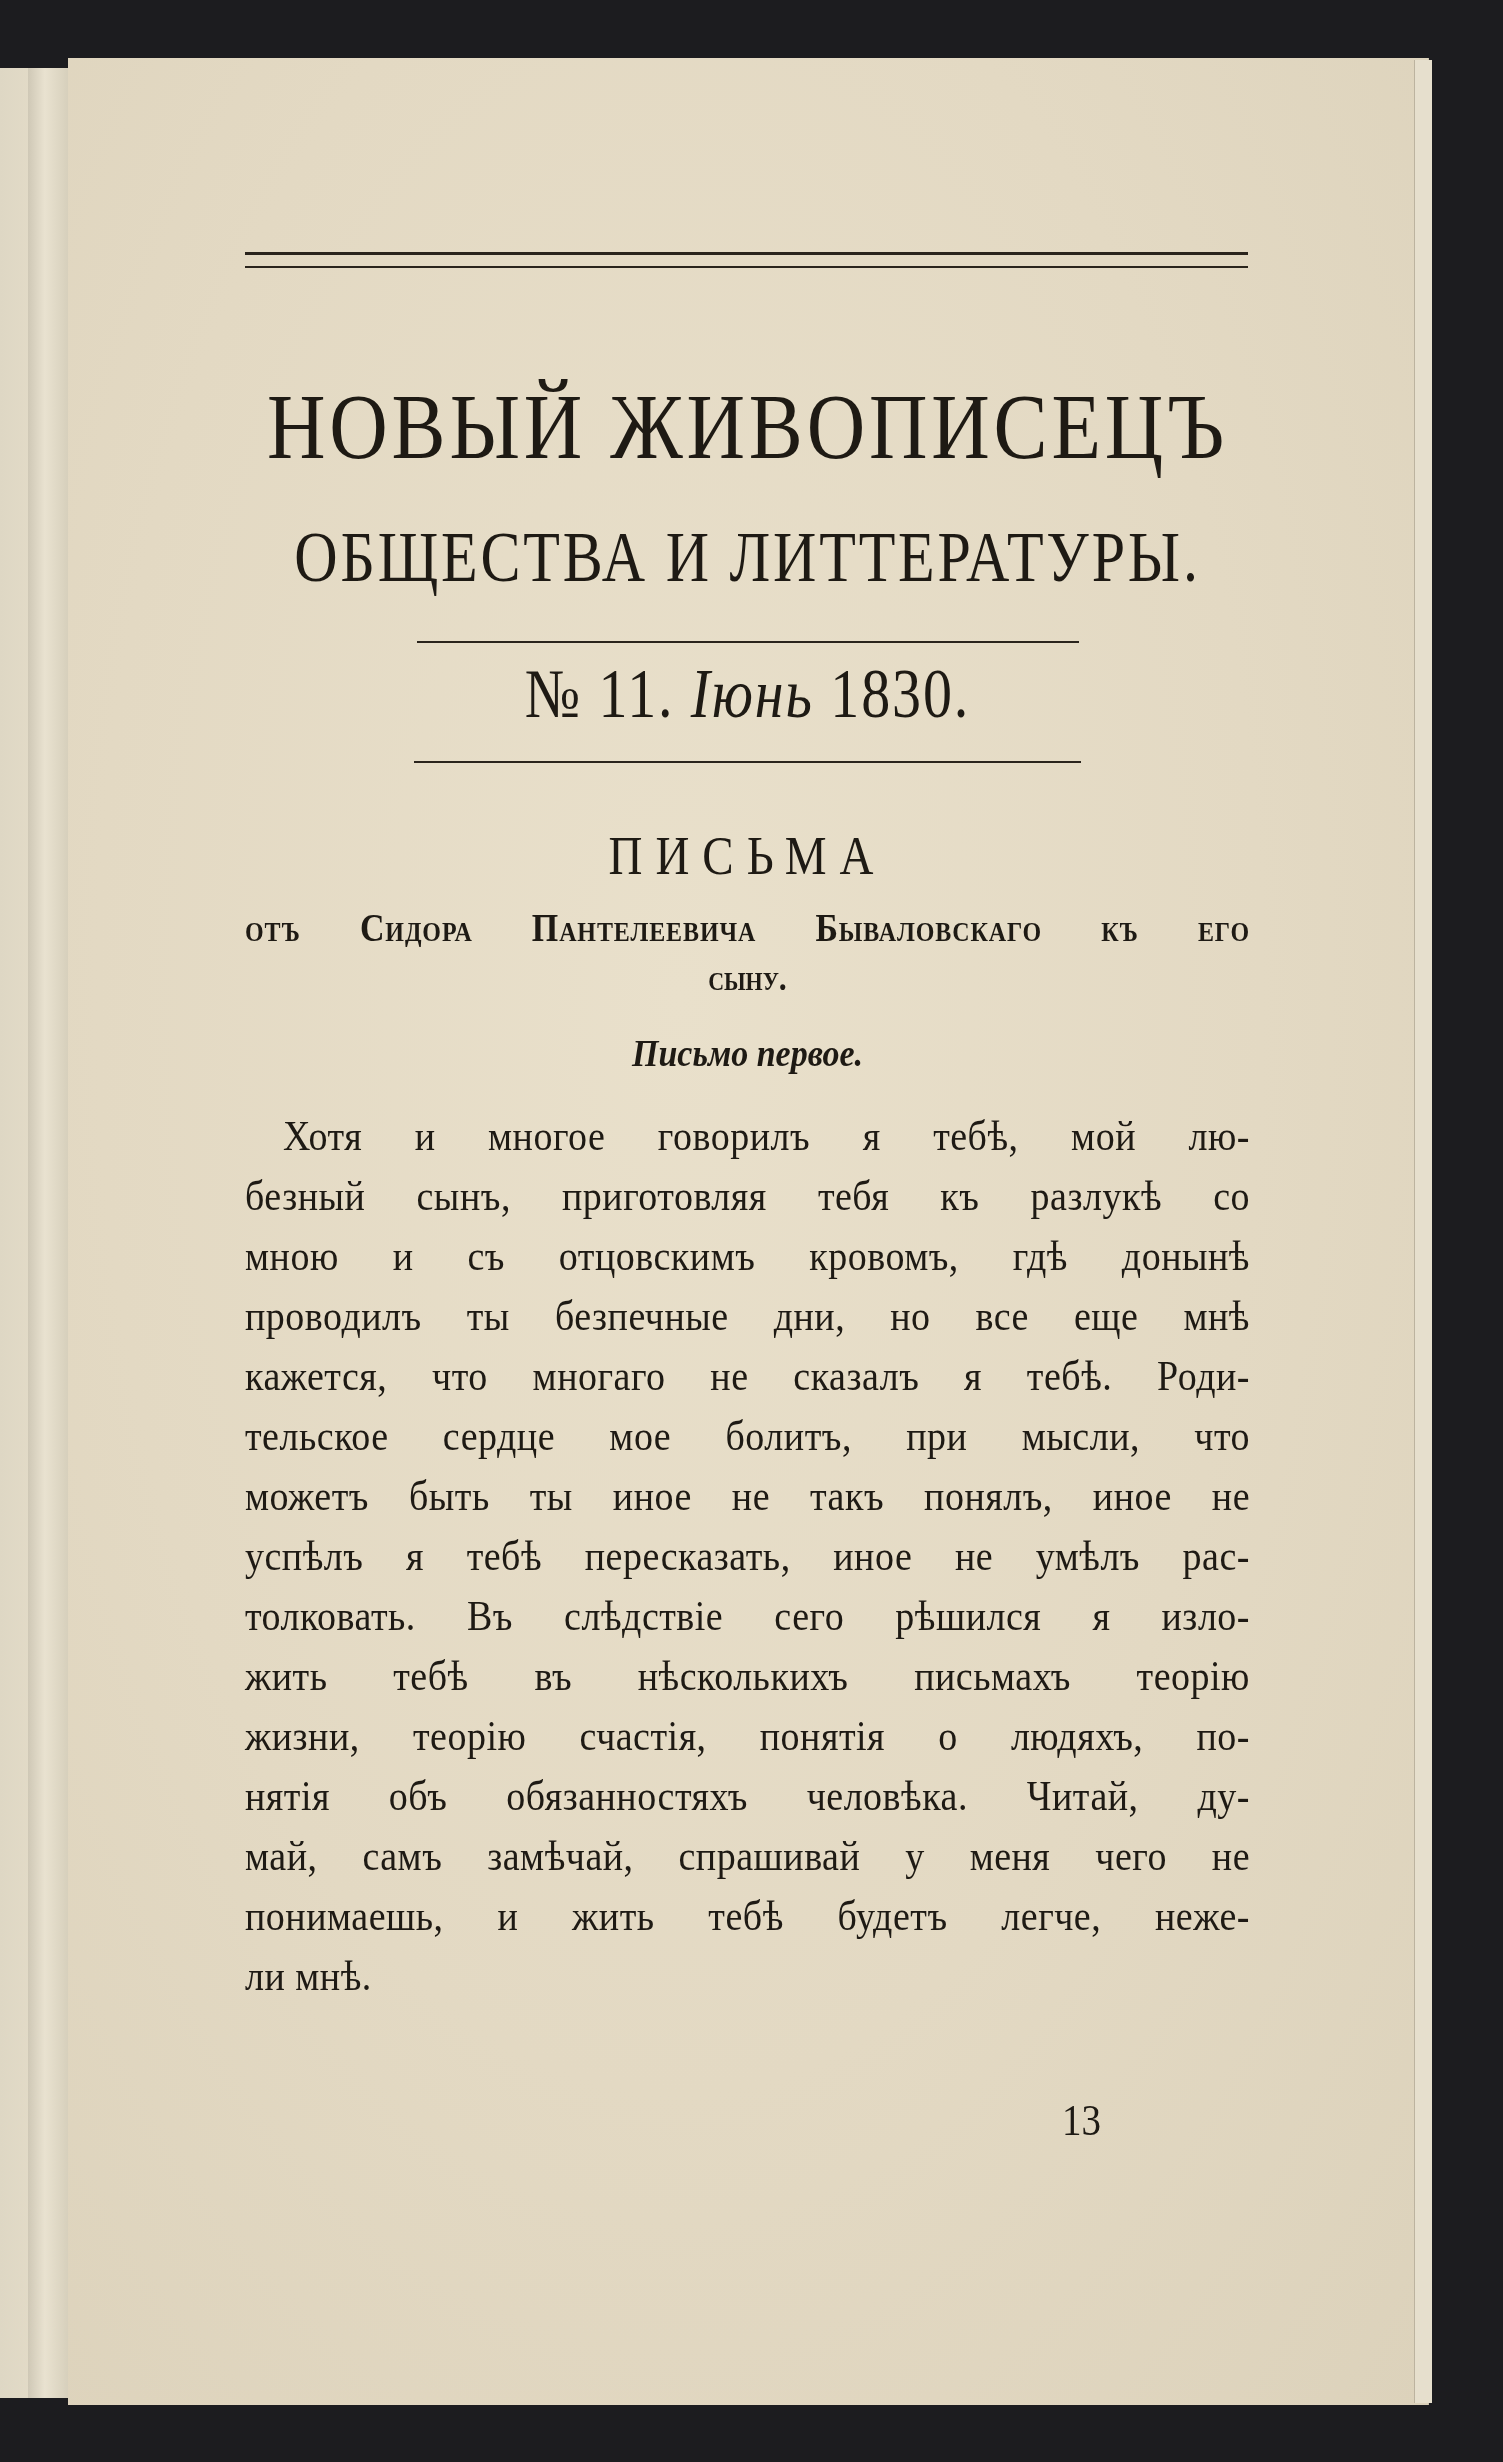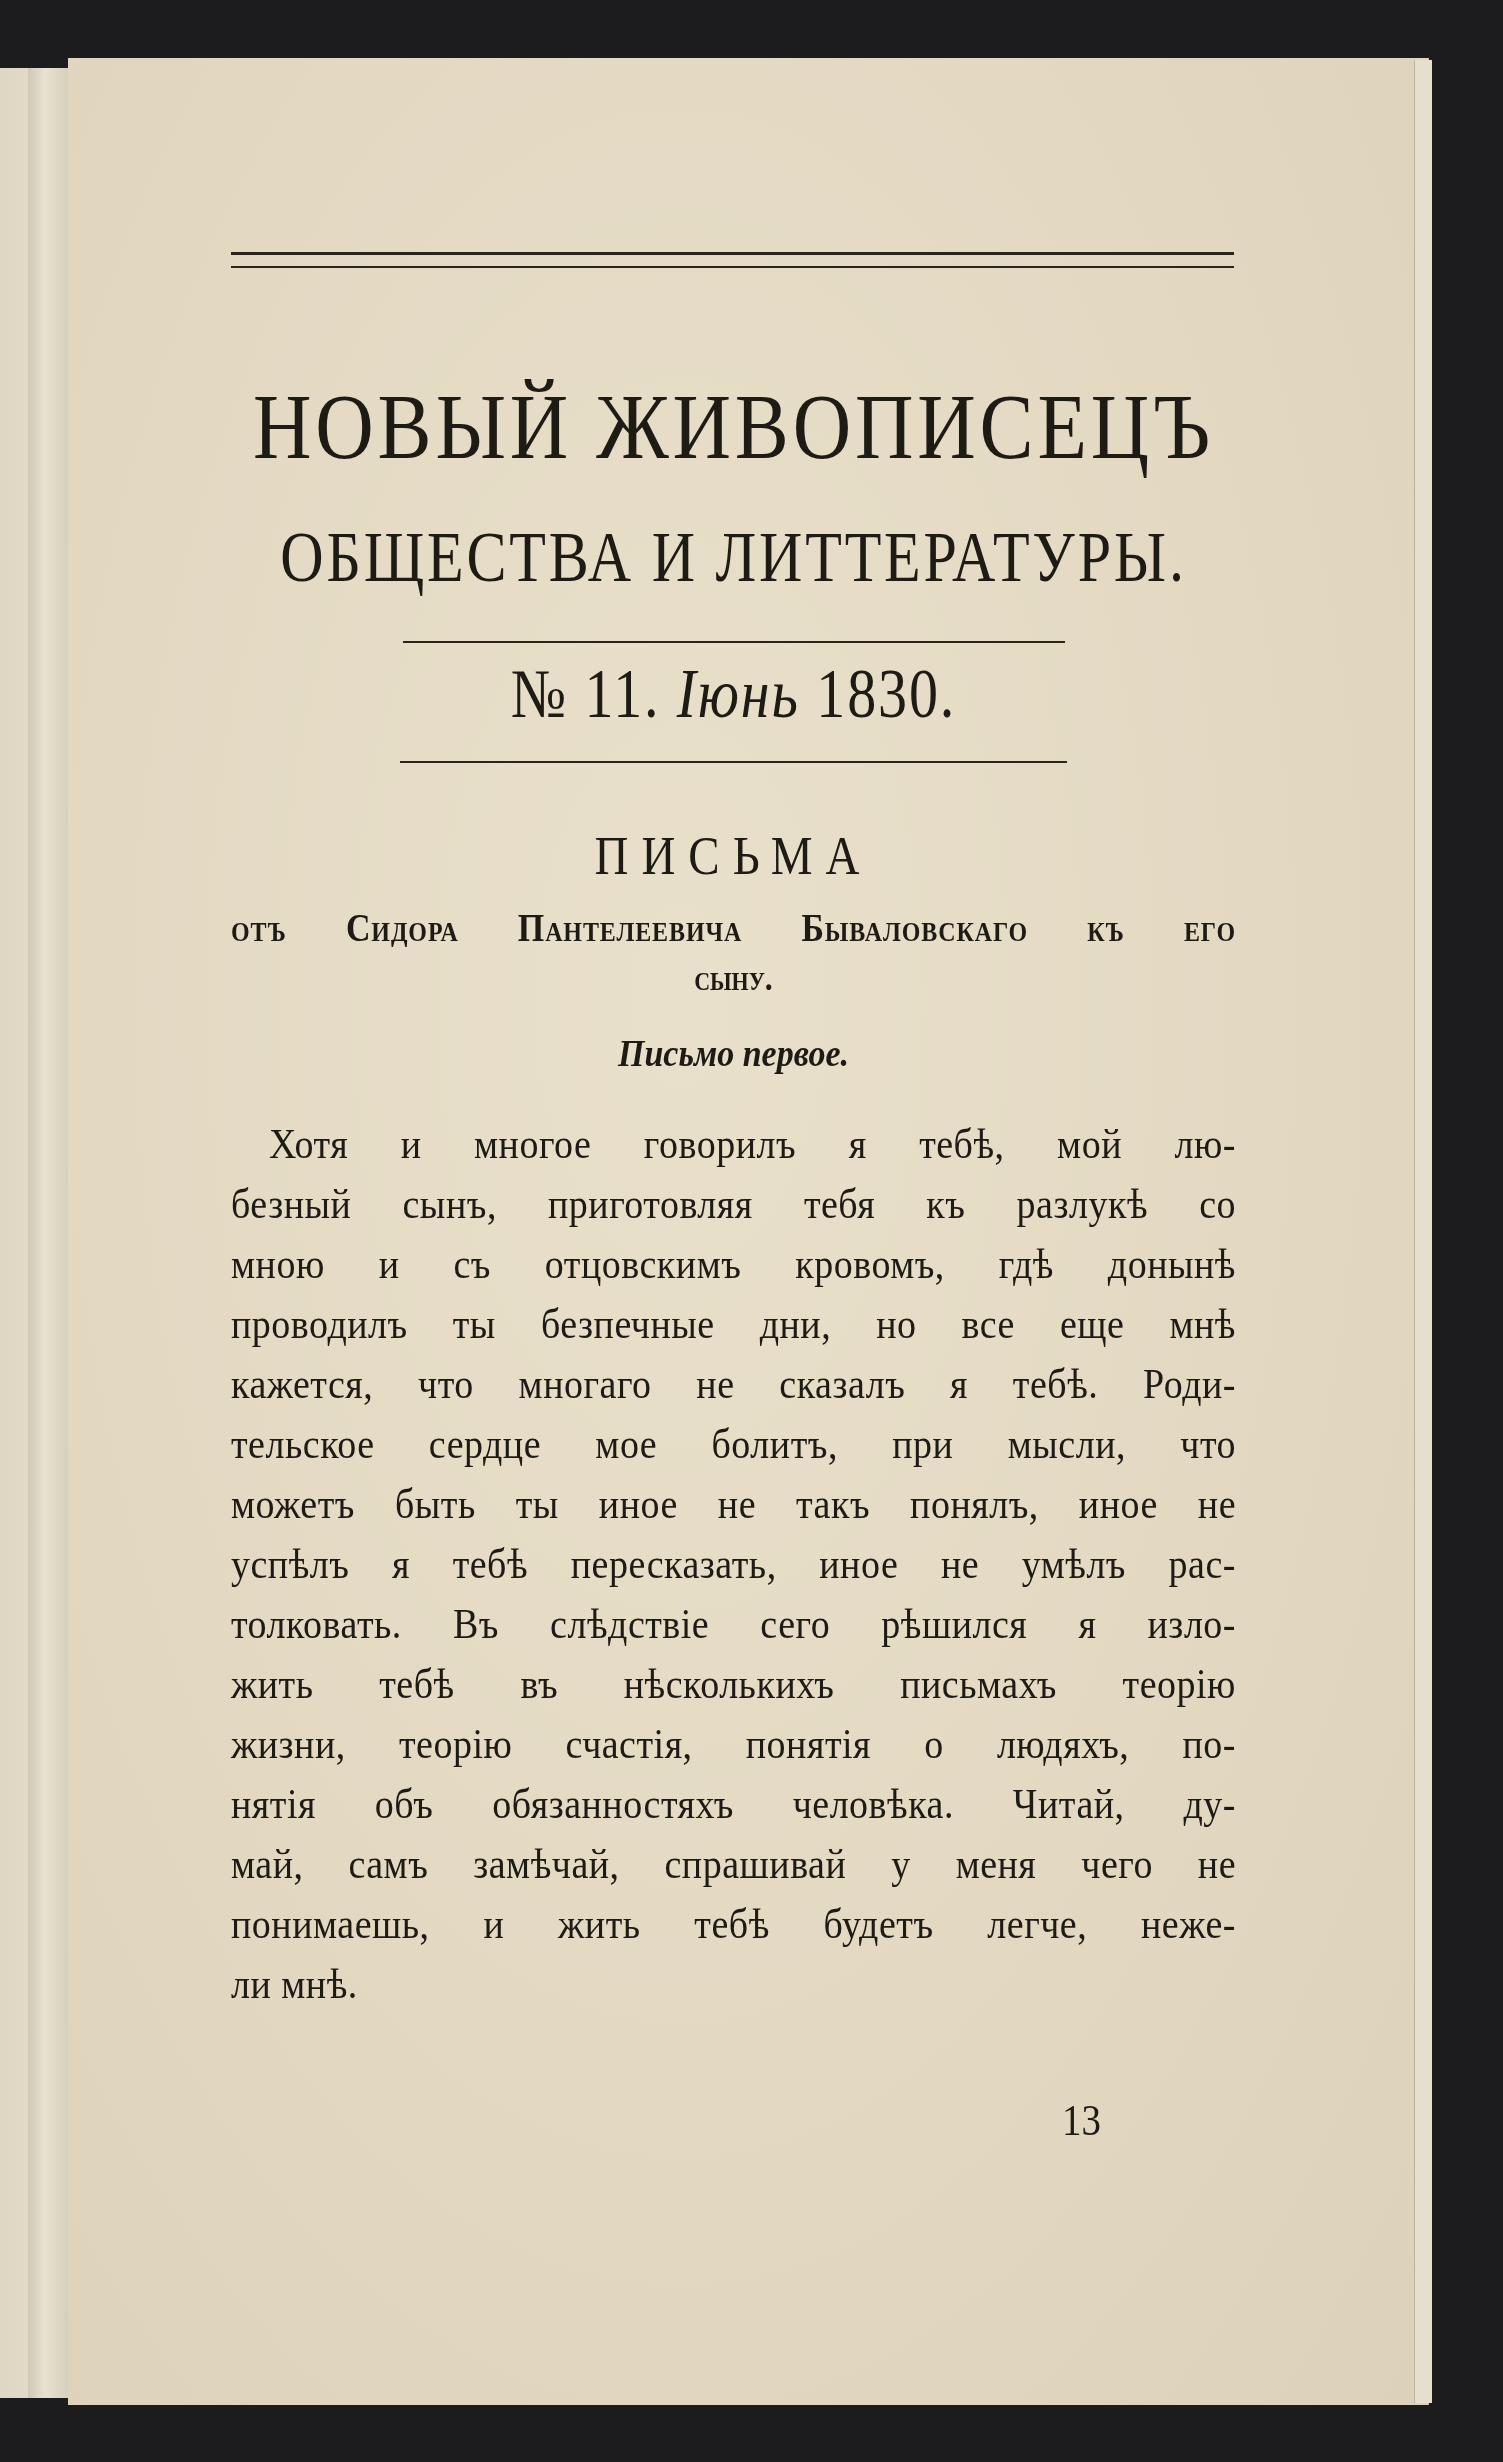--- a/index.html
+++ b/index.html
@@ -22,21 +22,21 @@
     .page {
       position: absolute; left: 68px; top: 58px; width: 1360px; height: 2347px;
       background: radial-gradient(ellipse at 45% 40%, #e9e0cb 0%, #e3d9c3 55%, #dcd2bb 100%);
       border-right: 0.9px solid #c9c0ab;
     }
     .page-edge {
       position: absolute; left: 1414px; top: 60px; width: 17px; height: 2343px;
       background: #e6dfcd;
       border-left: 0.9px solid #bcb39f;
     }
-    .content { position: absolute; left: 231px; top: 252px; width: 1005px; }
+    .content { position: absolute; left: 245px; top: 252px; width: 1005px; }
     .rule-double { height: 11.3px; border-top: 3.8px solid #2a241c; border-bottom: 2.8px solid #2a241c; margin-left: 0; width: 1003px; }
     .title-line1 {
       margin-top: 113px; text-align: center;
       font-size: 81px; letter-spacing: 3.8px; font-weight: normal;
       transform: scaleY(1.15); transform-origin: center;
     }
     .title-line2 {
       margin-top: 49px; text-align: center;
       font-size: 60px; letter-spacing: 2.8px;
       transform: scaleY(1.2);
@@ -63,21 +63,21 @@
     .subtitle-end {
       margin-top: 11.3px; text-align: center;
       font-size: 32px; font-variant: small-caps; font-weight: bold;
       transform: scaleY(1.15);
     }
     .letter-heading {
       margin-top: 39px; text-align: center;
       font-size: 34px; font-style: italic; font-weight: bold;
       transform: scaleY(1.1);
     }
-    .body-text { margin-top: 40px; }
+    .body-text { margin-top: 32px; }
     .body-line {
       font-size: 38px; line-height: 60px; height: 60px;
       text-align: justify; text-align-last: justify;
       white-space: nowrap; overflow: visible;
       transform: scaleY(1.12); transform-origin: left center;
       letter-spacing: 0.5px;
     }
     .body-line.first { padding-left: 38px; }
     .body-line.last { text-align-last: left; }
     .page-number {

